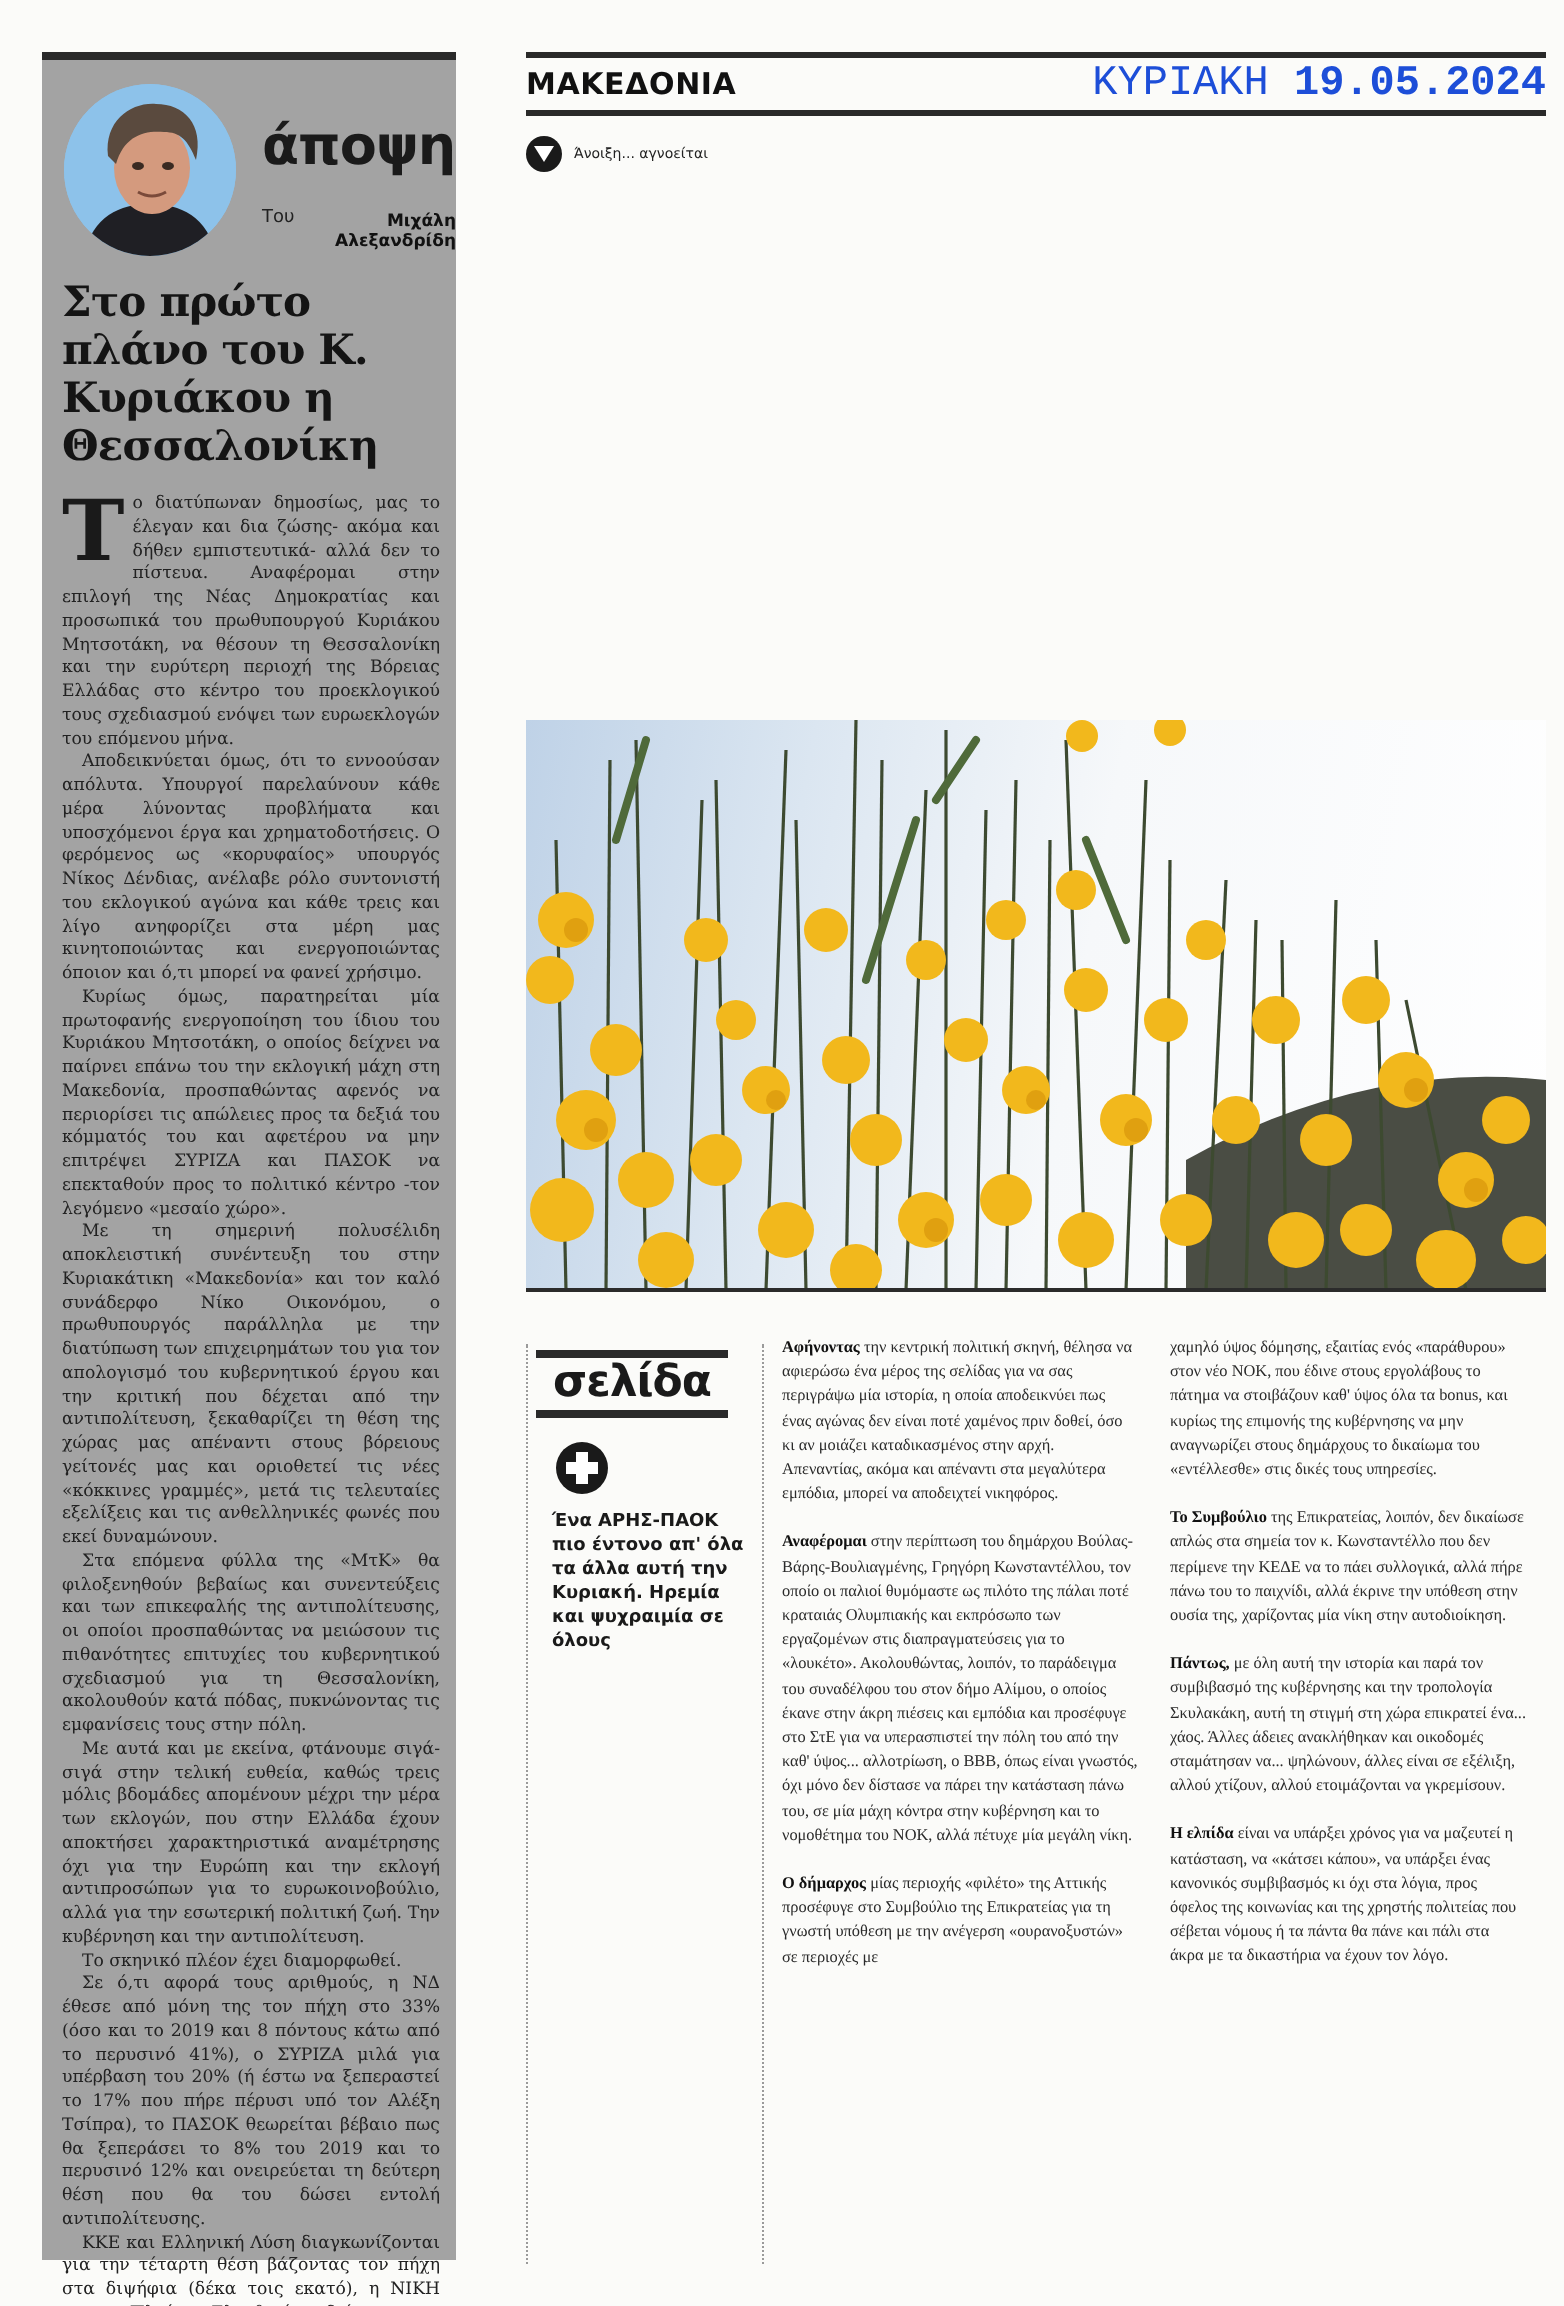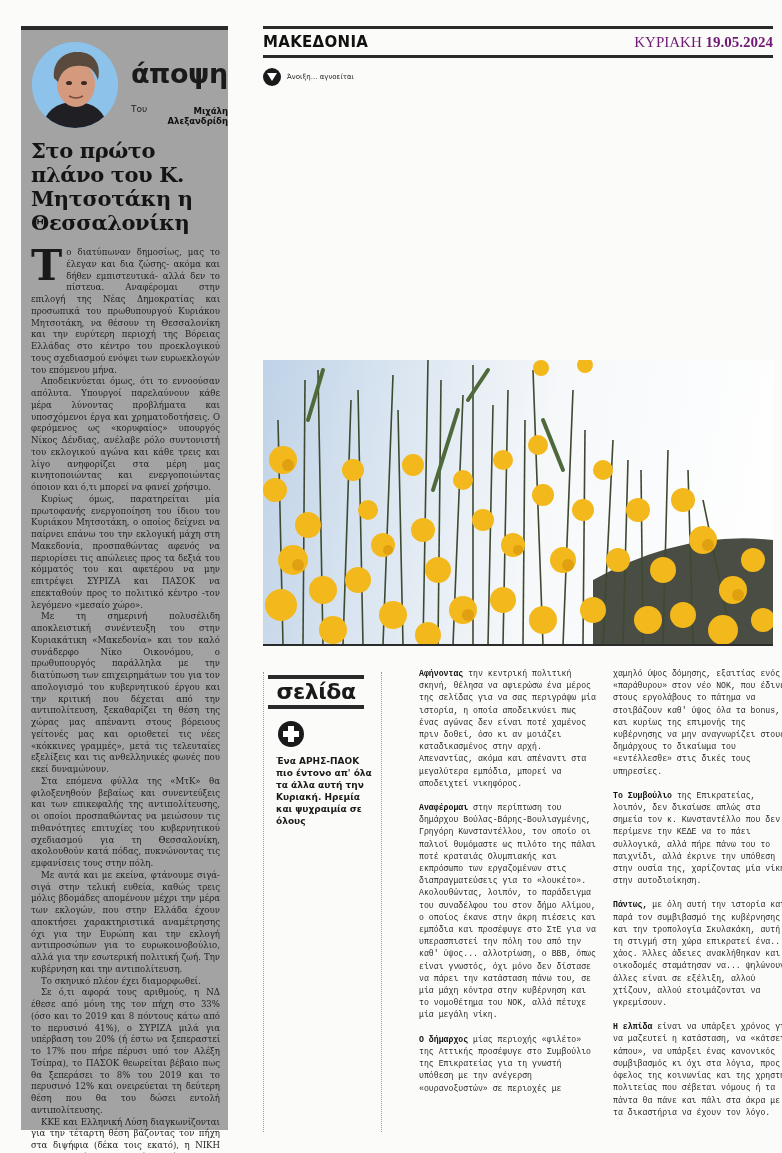--- a/index.html
+++ b/index.html
@@ -39,21 +39,21 @@
   .dropcap {
     float: left; font-family: "DejaVu Serif", serif; font-weight: bold;
     font-size: 42px; line-height: 34px; margin: 2px 4px 0 0; color: #1a1a1a;
   }
 
   
   .mast { position: absolute; left: 263px; top: 26px; width: 510px; }
   .mast-rule-top { height: 3px; background: #2a2a2a; }
   .mast-row { display: flex; justify-content: space-between; align-items: center; height: 26px; text-align: right; }
   .mast-name { font-family: "DejaVu Sans", sans-serif; font-weight: bold; font-size: 15px; color: #111; letter-spacing: 0.3px; }
-  .mast-date { font-family: Liberation Serif, serif; font-size: 15px; color: #701a75; }
+  .mast-date { font-family: Liberation Mono, monospace; font-size: 21px; color: #1d4ed8; }
   .mast-date b { font-weight: bold; }
   .mast-rule-bot { height: 3px; background: #2a2a2a; }
   .kicker { display: flex; align-items: center; gap: 6px; margin-top: 10px; }
   .kicker-icon { width: 18px; height: 18px; border-radius: 50%; background: #1a1a1a; position: relative; }
   .kicker-icon::after {
     content: ""; position: absolute; left: 4px; top: 5px;
     border-left: 5px solid transparent; border-right: 5px solid transparent; border-top: 8px solid #fff;
   }
   .kicker-text { font-family: "DejaVu Sans", sans-serif; font-size: 7px; color: #222; }
 
@@ -73,21 +73,21 @@
   .pb-plus::before, .pb-plus::after { content: ""; position: absolute; background: #fff; }
   .pb-plus::before { left: 10px; top: 5px; width: 6px; height: 16px; }
   .pb-plus::after { left: 5px; top: 10px; width: 16px; height: 6px; }
   .pb-note { margin: 8px 0 0 8px; font-family: "DejaVu Sans", sans-serif; font-weight: bold; font-size: 9px; line-height: 12px; color: #1a1a1a; width: 100px; }
 
   .dotted-v { position: absolute; top: 672px; height: 460px; border-left: 1px dotted #9a9a9a; }
 
   
   .acol {
     position: absolute; top: 668px; width: 178px;
-    font-family: Liberation Mono, monospace; font-size: 8.2px; line-height: 12.2px; color: #2a2a2a; margin-left: 28px;
+    font-family: Liberation Serif, serif; font-size: 8.2px; line-height: 12.2px; color: #2a2a2a;
   }
   .acol p { margin-bottom: 12px; }
   .acol b { color: #111; font-weight: bold; }
 </style>
 </head>
 <body>
 
 <section class="op-col">
   <div class="op-topbar"></div>
   <div class="op-head">
@@ -99,21 +99,21 @@
         <path d="M22 36 C20 18 34 9 46 10 C60 10 70 20 66 38 C62 28 58 24 50 24 C40 23 30 26 26 40 Z" fill="#5a4a3e"></path>
         <ellipse cx="37" cy="41" rx="3" ry="2" fill="#3a2a22"></ellipse>
         <ellipse cx="52" cy="41" rx="3" ry="2" fill="#3a2a22"></ellipse>
         <path d="M37 54 Q44 58 51 54" stroke="#7a4a3a" stroke-width="1.5" fill="none"></path>
       </svg>
     </div>
     <div class="op-label">άποψη</div>
     <div class="op-by">Του</div>
     <div class="op-author">Μιχάλη Αλεξανδρίδη</div>
   </div>
-  <h1 class="op-title">Στο πρώτο πλάνο του Κ. Μητσοτάκη η Θεσσαλονίκη</h1>
+  <h1 class="op-title">Στο πρώτο πλάνο του Κ. Κυριάκου η Θεσσαλονίκη</h1>
   <div class="op-body">
     <p class="first"><span class="dropcap">Τ</span><span>ο διατύπωναν δημοσίως, μας το έλεγαν και δια ζώσης- ακόμα και δήθεν εμπιστευτικά- αλλά δεν το πίστευα. Αναφέρομαι στην επιλογή της Νέας Δημοκρατίας και προσωπικά του πρωθυπουργού Κυριάκου Μητσοτάκη, να θέσουν τη Θεσσαλονίκη και την ευρύτερη περιοχή της Βόρειας Ελλάδας στο κέντρο του προεκλογικού τους σχεδιασμού ενόψει των ευρωεκλογών του επόμενου μήνα.</span></p>
     <p>Αποδεικνύεται όμως, ότι το εννοούσαν απόλυτα. Υπουργοί παρελαύνουν κάθε μέρα λύνοντας προβλήματα και υποσχόμενοι έργα και χρηματοδοτήσεις. Ο φερόμενος ως «κορυφαίος» υπουργός Νίκος Δένδιας, ανέλαβε ρόλο συντονιστή του εκλογικού αγώνα και κάθε τρεις και λίγο ανηφορίζει στα μέρη μας κινητοποιώντας και ενεργοποιώντας όποιον και ό,τι μπορεί να φανεί χρήσιμο.</p>
     <p>Κυρίως όμως, παρατηρείται μία πρωτοφανής ενεργοποίηση του ίδιου του Κυριάκου Μητσοτάκη, ο οποίος δείχνει να παίρνει επάνω του την εκλογική μάχη στη Μακεδονία, προσπαθώντας αφενός να περιορίσει τις απώλειες προς τα δεξιά του κόμματός του και αφετέρου να μην επιτρέψει ΣΥΡΙΖΑ και ΠΑΣΟΚ να επεκταθούν προς το πολιτικό κέντρο -τον λεγόμενο «μεσαίο χώρο».</p>
     <p>Με τη σημερινή πολυσέλιδη αποκλειστική συνέντευξη του στην Κυριακάτικη «Μακεδονία» και τον καλό συνάδερφο Νίκο Οικονόμου, ο πρωθυπουργός παράλληλα με την διατύπωση των επιχειρημάτων του για τον απολογισμό του κυβερνητικού έργου και την κριτική που δέχεται από την αντιπολίτευση, ξεκαθαρίζει τη θέση της χώρας μας απέναντι στους βόρειους γείτονές μας και οριοθετεί τις νέες «κόκκινες γραμμές», μετά τις τελευταίες εξελίξεις και τις ανθελληνικές φωνές που εκεί δυναμώνουν.</p>
     <p>Στα επόμενα φύλλα της «ΜτΚ» θα φιλοξενηθούν βεβαίως και συνεντεύξεις και των επικεφαλής της αντιπολίτευσης, οι οποίοι προσπαθώντας να μειώσουν τις πιθανότητες επιτυχίες του κυβερνητικού σχεδιασμού για τη Θεσσαλονίκη, ακολουθούν κατά πόδας, πυκνώνοντας τις εμφανίσεις τους στην πόλη.</p>
     <p>Με αυτά και με εκείνα, φτάνουμε σιγά-σιγά στην τελική ευθεία, καθώς τρεις μόλις βδομάδες απομένουν μέχρι την μέρα των εκλογών, που στην Ελλάδα έχουν αποκτήσει χαρακτηριστικά αναμέτρησης όχι για την Ευρώπη και την εκλογή αντιπροσώπων για το ευρωκοινοβούλιο, αλλά για την εσωτερική πολιτική ζωή. Την κυβέρνηση και την αντιπολίτευση.</p>
     <p>Το σκηνικό πλέον έχει διαμορφωθεί.</p>
     <p>Σε ό,τι αφορά τους αριθμούς, η ΝΔ έθεσε από μόνη της τον πήχη στο 33% (όσο και το 2019 και 8 πόντους κάτω από το περυσινό 41%), ο ΣΥΡΙΖΑ μιλά για υπέρβαση του 20% (ή έστω να ξεπεραστεί το 17% που πήρε πέρυσι υπό τον Αλέξη Τσίπρα), το ΠΑΣΟΚ θεωρείται βέβαιο πως θα ξεπεράσει το 8% του 2019 και το περυσινό 12% και ονειρεύεται τη δεύτερη θέση που θα του δώσει εντολή αντιπολίτευσης.</p>
     <p>ΚΚΕ και Ελληνική Λύση διαγκωνίζονται για την τέταρτη θέση βάζοντας τον πήχη στα διψήφια (δέκα τοις εκατό), η ΝΙΚΗ και η Πλεύση Ελευθερίας δείχνουν να καταφέρνουν να εκπροσωπηθούν στην ευρωβουλή υπερβαίνοντας εύκολα ή ευκολότερα το όριο του 3%, το οποίο αποτελεί τον υπαρξιακό στόχο της Νέας Αριστεράς, των Δημοκρατών του Λοβέρδου, του Κόσμου (Κόκκαλης) και των λοιπών μικρότερων κομμάτων.</p>

